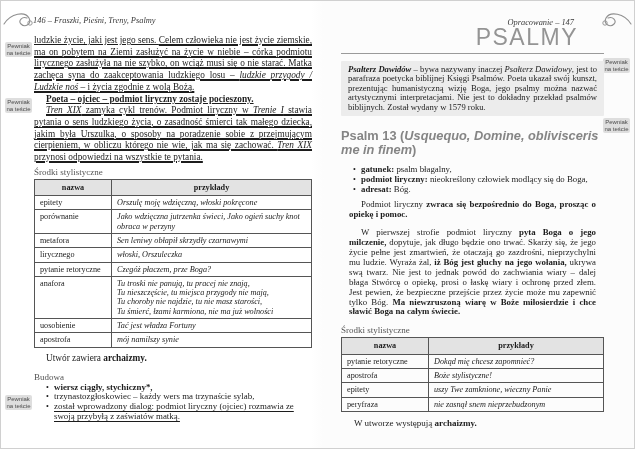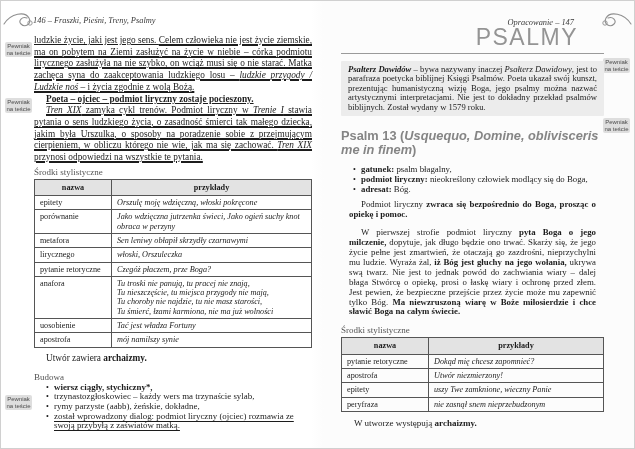--- a/index.html
+++ b/index.html
@@ -161,21 +161,20 @@
     </tbody>
       </table>
 
     <p class="archaism"><span>Utwór zawiera </span><span class="b">archaizmy.</span></p>
 
     <div class="gray-label mt">Budowa</div>
 
     <ul class="dots">
       <li><span class="b">wiersz ciągły, stychiczny*,</span></li>
       <li><span>trzynastozgłoskowiec – każdy wers ma trzynaście sylab,</span></li>
-      <li><span>rymy parzyste (aabb), żeńskie, dokładne,</span></li>
       <li><span class="u">został wprowadzony dialog: podmiot liryczny (ojciec) rozmawia ze swoją przybyłą z zaświatów matką.</span></li>
     </ul>
   </div>
 
   <div class="right-col">
 
     <h1 class="page-title">PSALMY</h1>
     <hr class="title-rule">
 
     <div class="gbox"><span class="b i">Psałterz Dawidów</span><span> – bywa nazywany inaczej </span><span class="i">Psałterz Dawidowy</span><span>, jest to parafraza poetycka biblijnej Księgi Psalmów. Poeta ukazał swój kunszt, prezentując humanistyczną wizję Boga, jego psalmy można nazwać artystycznymi interpretacjami. Nie jest to dokładny przekład psalmów biblijnych. Został wydany w 1579 roku.</span></div>
@@ -200,21 +199,21 @@
           <tr>
         <th class="col-name-r">nazwa</th>
         <th>przykłady</th>
       </tr>
       <tr>
             <td>pytanie retoryczne</td>
             <td class="ex">Dokąd mię chcesz zapomnieć?</td>
           </tr>
       <tr>
             <td>apostrofa</td>
-            <td class="ex">Utwór niezmierzony!</td>
+            <td class="ex">Boże stylistyczne!</td>
           </tr>
       <tr>
             <td>epitety</td>
             <td class="ex">uszy Twe zamknione, wieczny Panie</td>
           </tr>
       <tr>
             <td>peryfraza</td>
             <td class="ex">nie zasnął snem nieprzebudzonym</td>
           </tr>
     </tbody>

